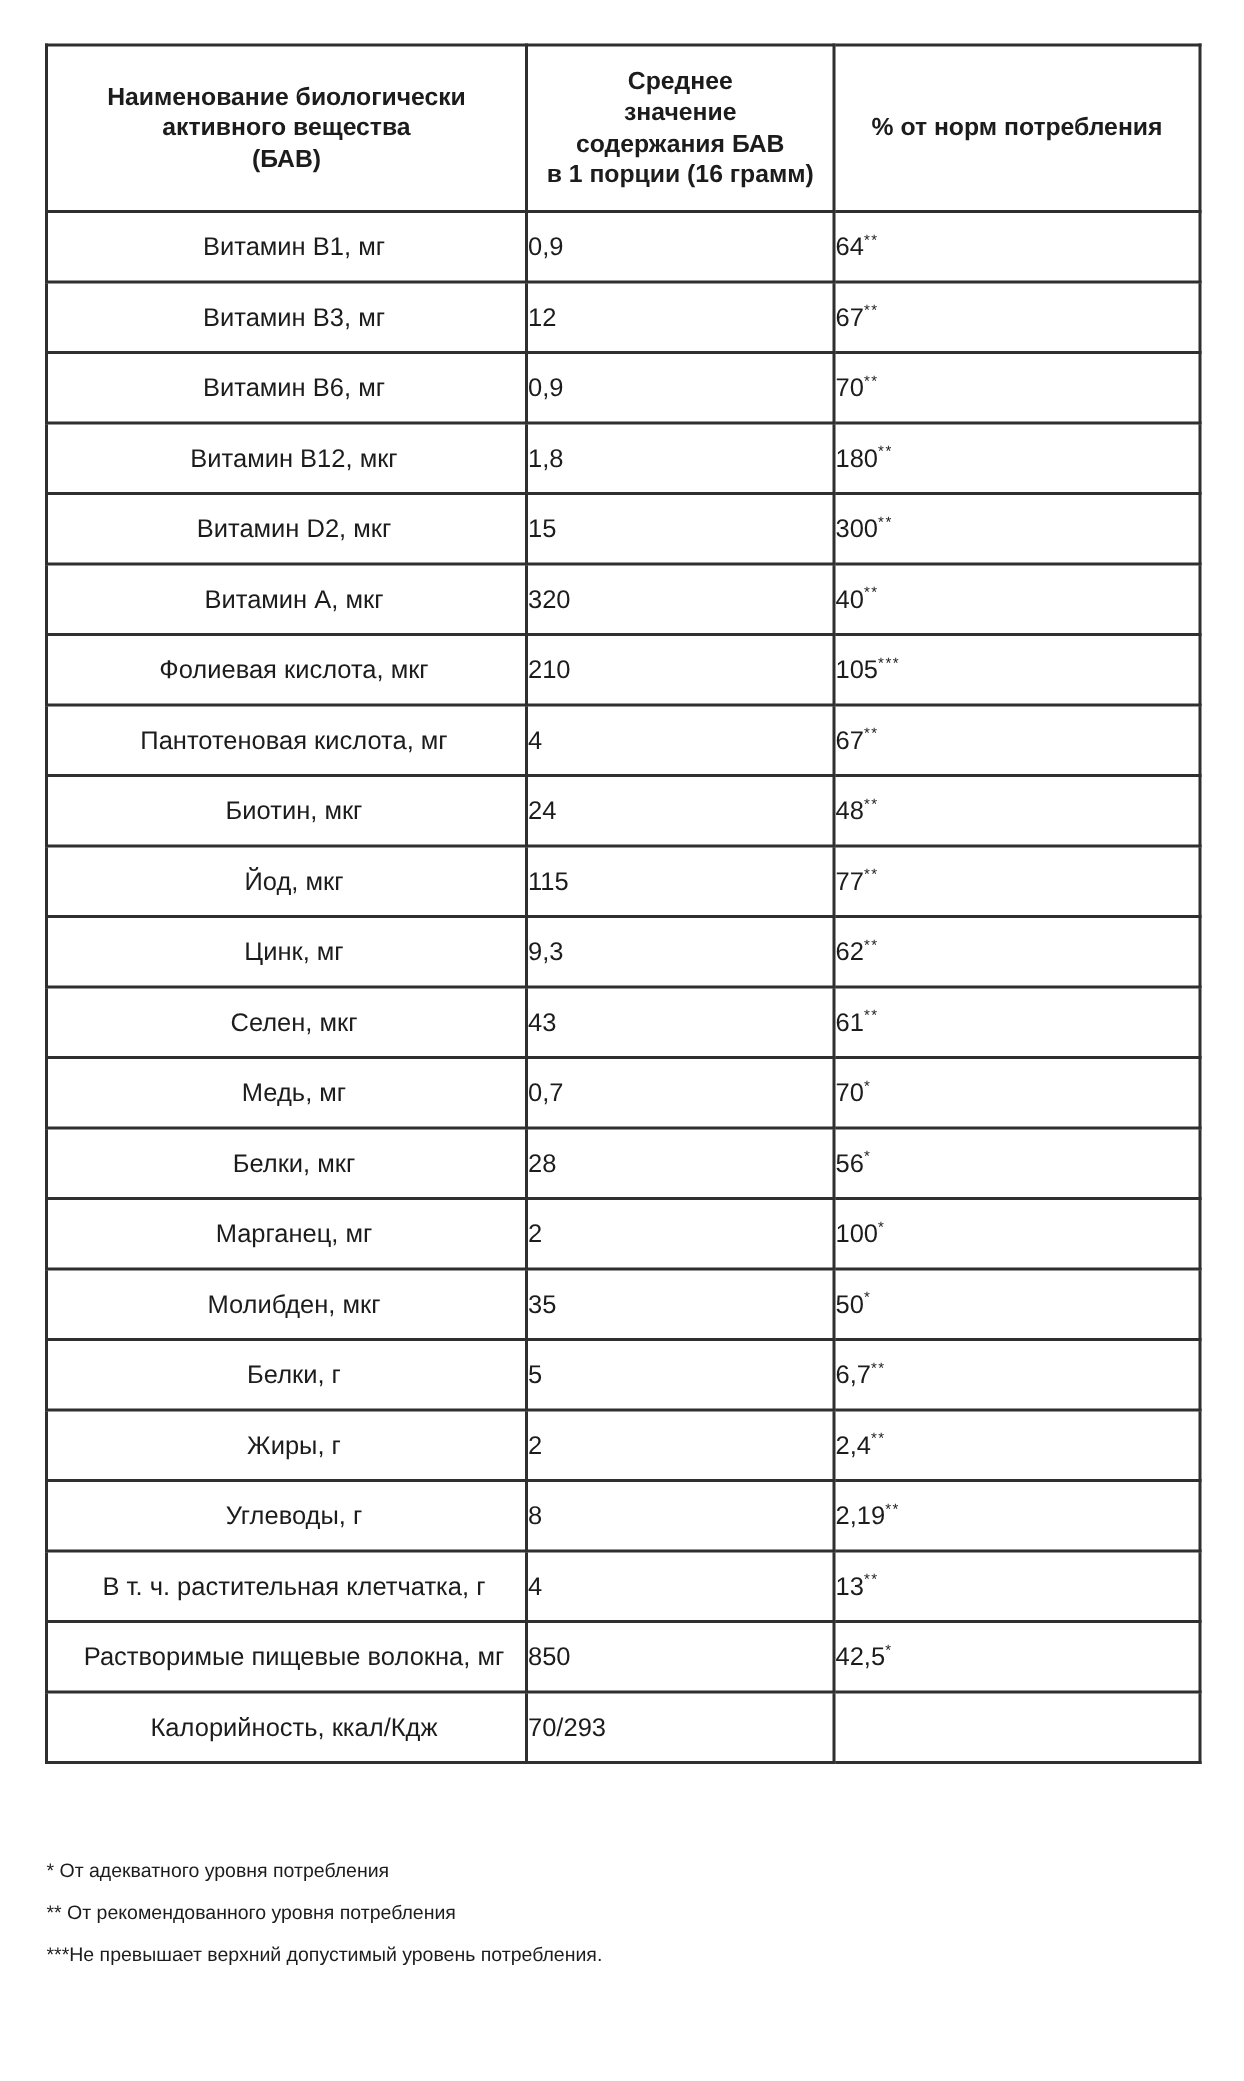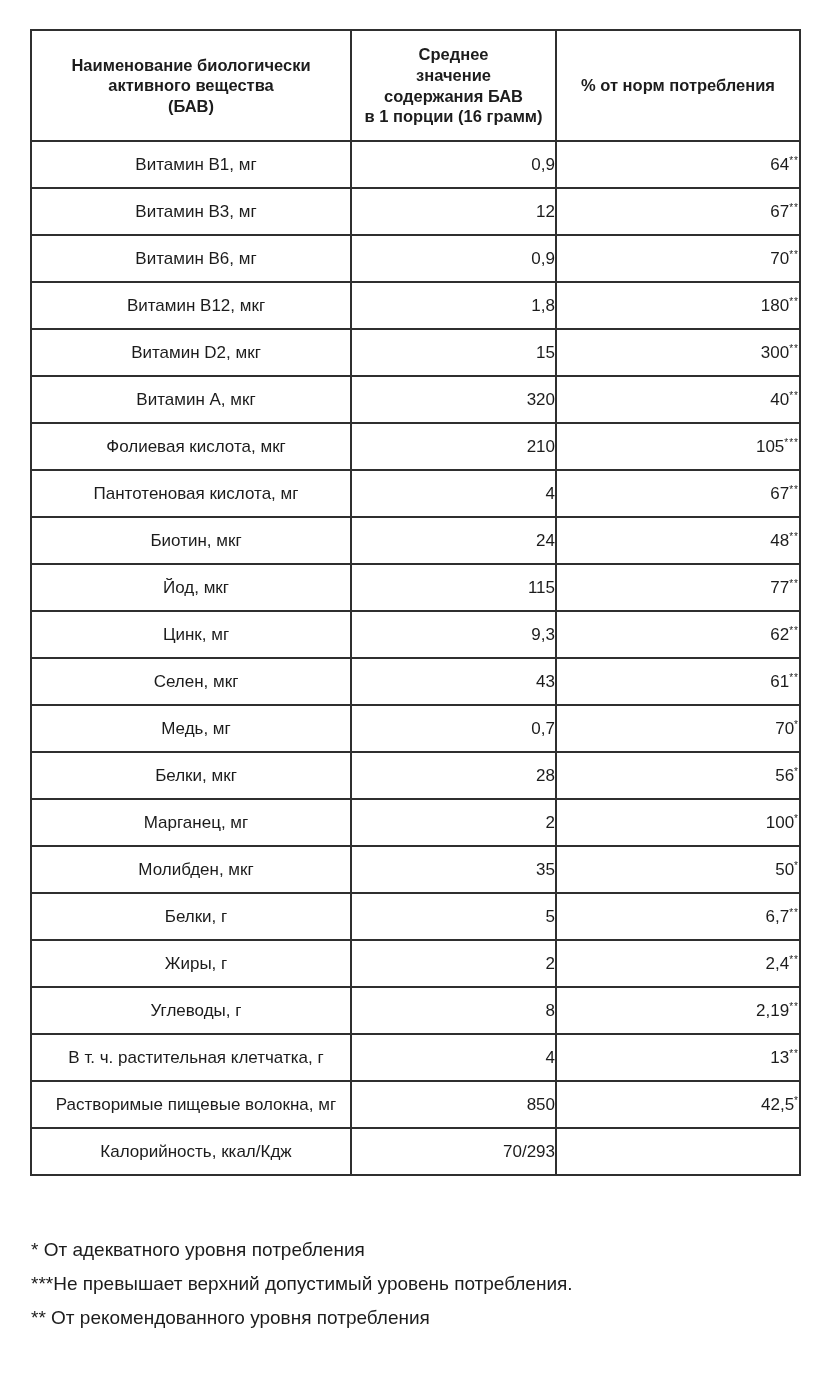--- a/index.html
+++ b/index.html
@@ -46,37 +46,37 @@
     padding: 8px 10px;
   }
   table.bav-table tbody tr { height: 47px; }
   table.bav-table td.name {
     text-align: center;
     padding-left: 18px;
     padding-right: 8px;
   }
   table.bav-table td.val,
   table.bav-table td.pct {
-    text-align: right;
+    text-align: left;
   }
   sup.mark {
     font-size: 10px;
     letter-spacing: 1px;
     vertical-align: top;
     position: relative;
     top: 1px;
   }
   .footnotes {
     position: absolute;
     left: 31px;
     top: 1240px;
     width: 770px;
   }
   .footnote {
-    font-size: 19px;
+    font-size: 13px;
     line-height: 1.0;
     margin-bottom: 15px;
     color: #1c1c1c;
     white-space: nowrap;
   }
 </style>
 </head>
 <body>
 
 <div class="page">
@@ -230,17 +230,17 @@
     <tr>
       <td class="name">Калорийность, ккал/Кдж</td>
       <td class="val">70/293</td>
       <td class="pct"><span class="pv"></span><sup class="mark"></sup></td>
     </tr>
   </tbody>
   </table>
 
   <div class="footnotes">
     <div class="footnote">* От адекватного уровня потребления</div>
+    <div class="footnote">** От рекомендованного уровня потребления</div>
     <div class="footnote">***Не превышает верхний допустимый уровень потребления.</div>
-    <div class="footnote">** От рекомендованного уровня потребления</div>
   </div>
 
 </div>
 
 </body></html>

